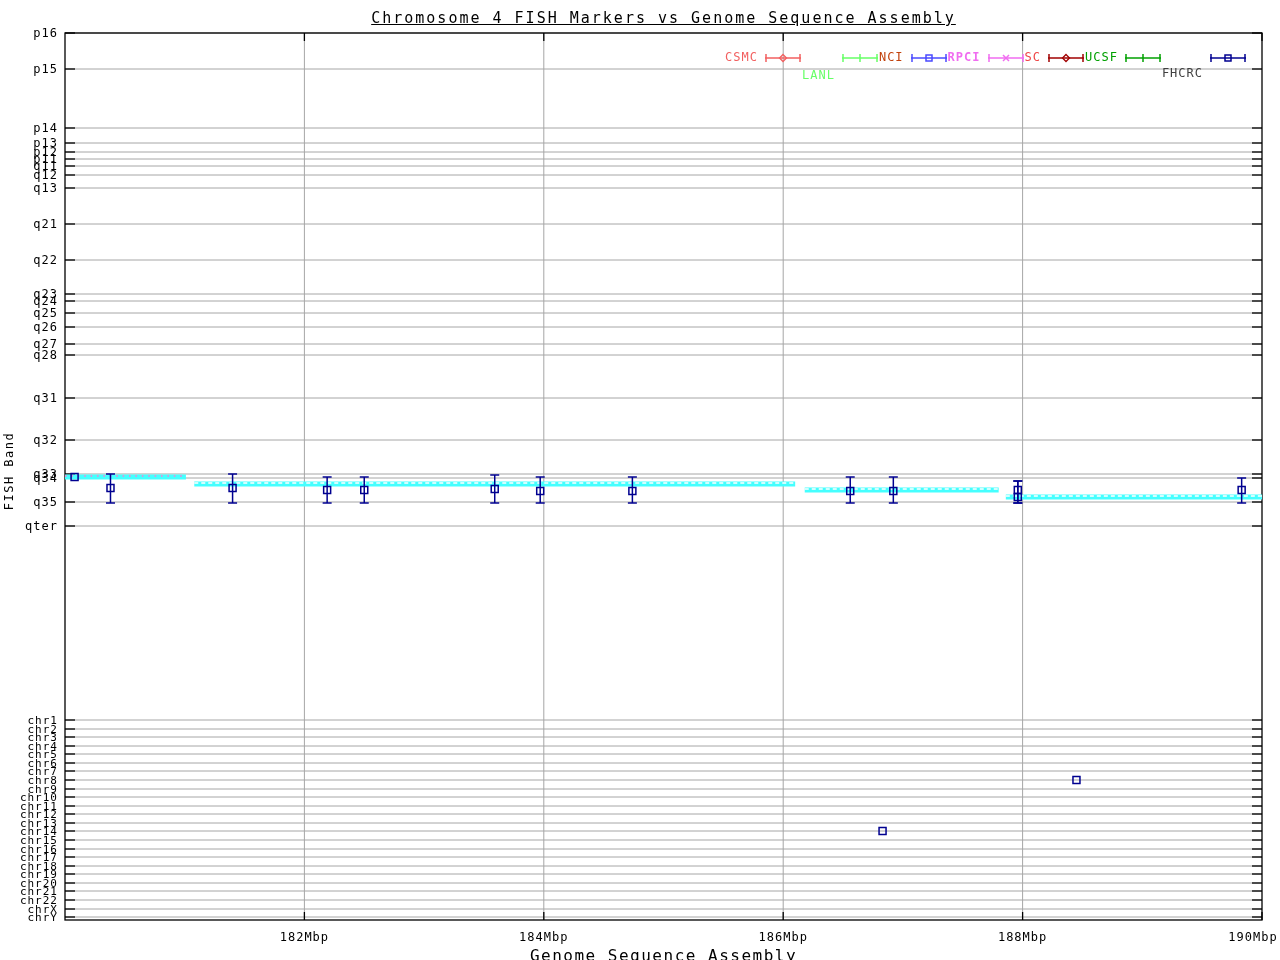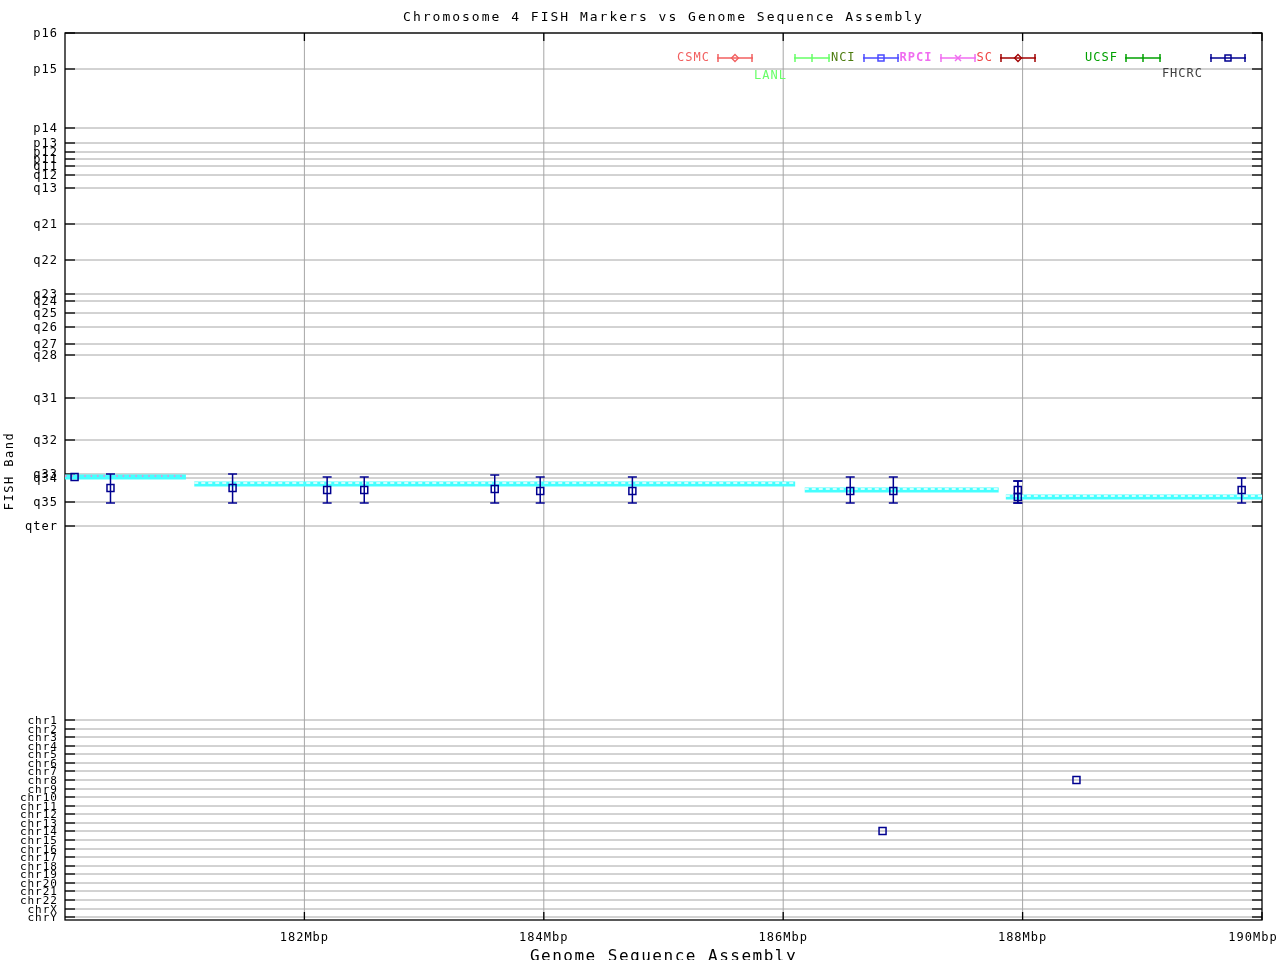--- a/index.html
+++ b/index.html
@@ -1,20 +1,20 @@
 <!DOCTYPE html>
 <html><head>
 <meta charset="utf-8">
 <style>
   html,body{margin:0;padding:0;background:#ffffff;}
   #screen{position:relative;width:1280px;height:960px;background:#ffffff;overflow:hidden;
           font-family:"DejaVu Sans Mono",monospace;color:#000;}
   #plot{position:absolute;left:0;top:0;}
   .title{position:absolute;top:9px;left:65px;width:1197px;text-align:center;
-         font-size:13px;letter-spacing:2px;white-space:nowrap;}
+         font-size:15px;letter-spacing:2px;white-space:nowrap;text-decoration:underline;}
   .xlabel{position:absolute;top:946px;left:65px;width:1197px;text-align:center;
           font-size:16px;letter-spacing:1.5px;white-space:nowrap;}
   .ylabel{position:absolute;left:-46px;top:464px;width:110px;text-align:center;
           font-size:12px;letter-spacing:1.5px;transform:rotate(-90deg);white-space:nowrap;}
   #legend{position:absolute;top:52px;right:33px;display:flex;flex-direction:row;gap:0;}
   .legend-row{display:flex;align-items:center;justify-content:flex-end;height:11px;
               font-size:12px;letter-spacing:1px;}
   .legend-label{margin-right:6px;line-height:11px;}
   .legend-sample{display:block;}
 </style>
@@ -307,21 +307,21 @@
       <div class="legend-row">
         <span class="legend-label" style="color: rgb(102, 255, 102); margin-top: 36px;">LANL</span>
         <svg width="38" height="12" class="legend-sample">
           <line x1="1" y1="6" x2="37" y2="6" stroke="#66ff66" stroke-width="1.5"></line>
           <line x1="2" y1="2" x2="2" y2="10" stroke="#66ff66" stroke-width="1.5"></line>
           <line x1="36" y1="2" x2="36" y2="10" stroke="#66ff66" stroke-width="1.5"></line>
           <line x1="19" y1="2" x2="19" y2="10" stroke="#66ff66" stroke-width="1.5"></line>
         </svg>
       </div>
       <div class="legend-row">
-        <span class="legend-label" style="color: #4d7c0f;">NCI</span>
+        <span class="legend-label" style="color: #c2410c;">NCI</span>
         <svg width="38" height="12" class="legend-sample">
           <line x1="1" y1="6" x2="37" y2="6" stroke="#4a4aff" stroke-width="1.5"></line>
           <line x1="2" y1="2" x2="2" y2="10" stroke="#4a4aff" stroke-width="1.5"></line>
           <line x1="36" y1="2" x2="36" y2="10" stroke="#4a4aff" stroke-width="1.5"></line>
           <rect x="16" y="3" width="6" height="6" fill="none" stroke="#4a4aff" stroke-width="1.5"></rect>
         </svg>
       </div>
       <div class="legend-row">
         <span class="legend-label" style="color: rgb(240, 109, 240); font-weight: bold;">RPCI</span>
         <svg width="38" height="12" class="legend-sample">
@@ -335,21 +335,21 @@
       <div class="legend-row">
         <span class="legend-label" style="color: #ef4444;">SC</span>
         <svg width="38" height="12" class="legend-sample">
           <line x1="1" y1="6" x2="37" y2="6" stroke="#a00000" stroke-width="1.5"></line>
           <line x1="2" y1="2" x2="2" y2="10" stroke="#a00000" stroke-width="1.5"></line>
           <line x1="36" y1="2" x2="36" y2="10" stroke="#a00000" stroke-width="1.5"></line>
           <path d="M19 2.5 L22.5 6 L19 9.5 L15.5 6 Z" fill="none" stroke="#a00000" stroke-width="1.3"></path>
         </svg>
       </div>
       <div class="legend-row">
-        <span class="legend-label" style="color: rgb(0, 160, 0); margin-left: 48px;">UCSF</span>
+        <span class="legend-label" style="color: rgb(0, 160, 0);">UCSF</span>
         <svg width="38" height="12" class="legend-sample">
           <line x1="1" y1="6" x2="37" y2="6" stroke="#00a000" stroke-width="1.5"></line>
           <line x1="2" y1="2" x2="2" y2="10" stroke="#00a000" stroke-width="1.5"></line>
           <line x1="36" y1="2" x2="36" y2="10" stroke="#00a000" stroke-width="1.5"></line>
           <line x1="19" y1="2" x2="19" y2="10" stroke="#00a000" stroke-width="1.5"></line>
         </svg>
       </div>
       <div class="legend-row">
         <span class="legend-label" style="color: #404040; margin-top: 32px;">FHCRC</span>
         <svg width="38" height="12" class="legend-sample">

